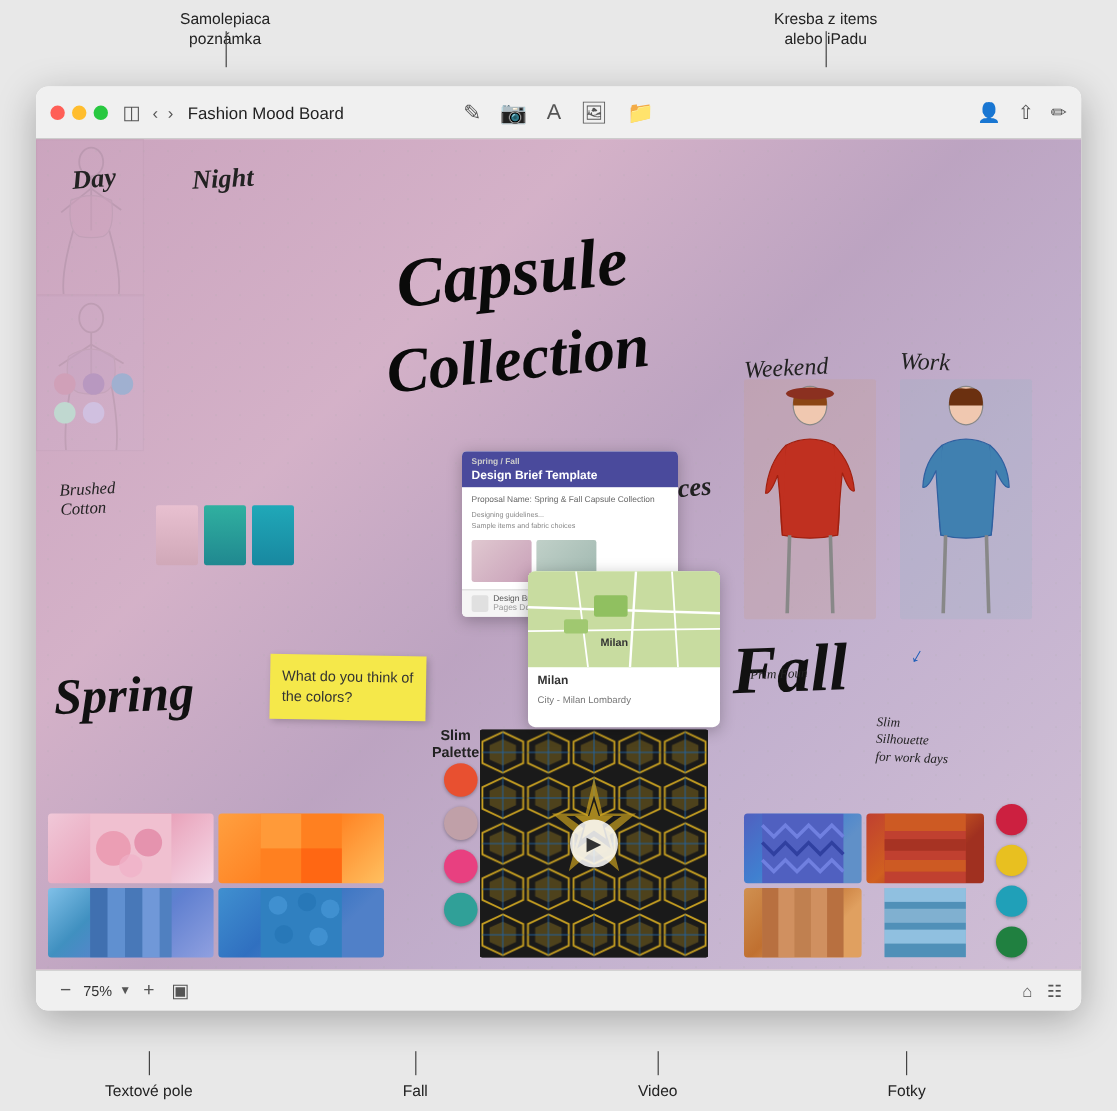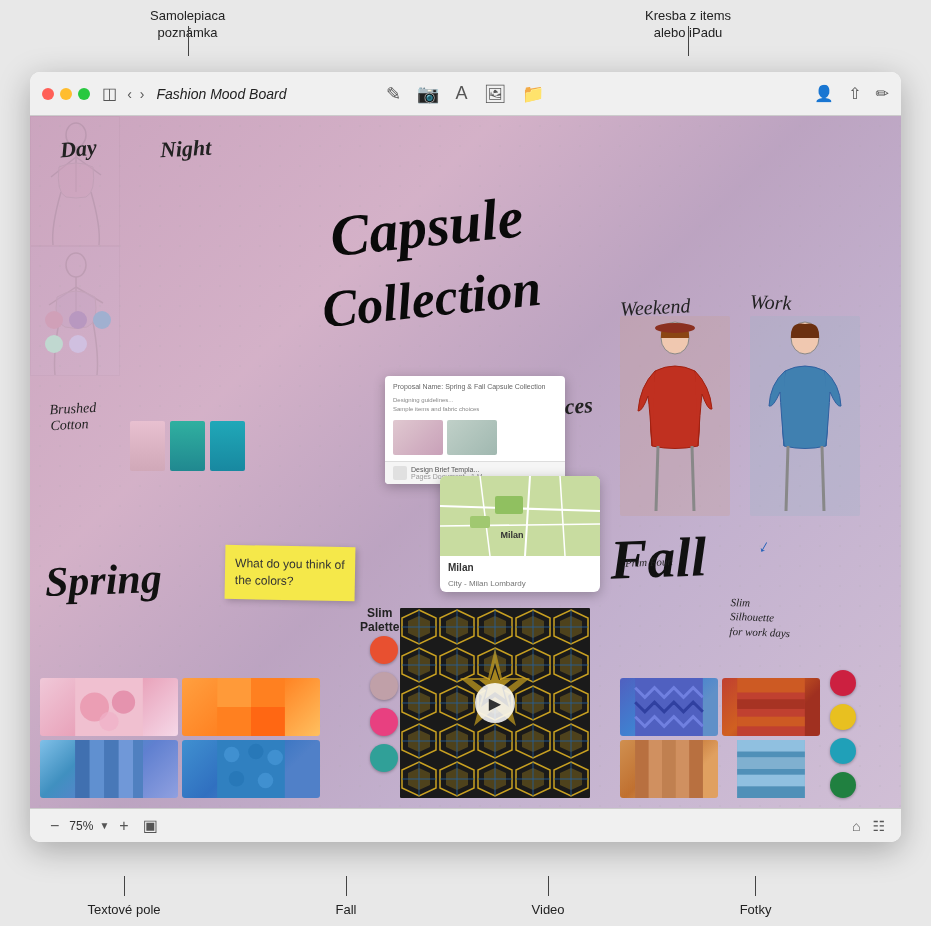--- a/index.html
+++ b/index.html
@@ -94,21 +94,20 @@
       color: #555;
       font-size: 14px;
     }
     .nav-arrow { cursor: pointer; padding: 0 2px; }
 
     .window-title {
       margin-left: 10px;
       font-size: 14px;
       font-weight: 500;
       color: #222;
-      font-style: italic;
     }
 
     .toolbar-center {
       position: absolute;
       left: 50%;
       transform: translateX(-50%);
       display: flex;
       gap: 16px;
       align-items: center;
       color: #555;
@@ -358,21 +357,21 @@
     }
     .milan-label {
       padding: 6px 8px;
       font-size: 10px;
       font-weight: bold;
       color: #333;
     }
     .milan-sublabel {
       font-size: 8px;
       color: #777;
-      padding: 0 8px 4px;
+      padding: 0 8px 18px;
     }
 
     
     .label-weekend {
       position: absolute;
       top: 180px;
       left: 590px;
       font-family: 'Georgia', serif;
       font-size: 20px;
       font-style: italic;
@@ -676,20 +675,24 @@
     <div class="capsule-text">
       <svg width="360" height="160" viewBox="0 0 360 160">
         <text x="180" y="70" text-anchor="middle" font-family="Georgia, serif" font-style="italic" font-size="58" font-weight="bold" fill="#0a0a0a" transform="rotate(-3, 180, 80)">Capsule</text>
         <text x="180" y="140" text-anchor="middle" font-family="Georgia, serif" font-style="italic" font-size="52" font-weight="bold" fill="#0a0a0a" transform="rotate(-3, 180, 130)">Collection</text>
       </svg>
     </div>
 
     <div class="label-resources">Resources</div>
 
     <div class="design-brief-card">
+      <div class="card-header">
+        <div style="font-size:7px; color:#ccc; margin-bottom:2px;">Spring / Fall</div>
+        <div style="font-size:10px; font-weight:bold; color:#fff;">Design Brief Template</div>
+      </div>
       <div class="card-body">
         <div style="margin-bottom:4px; color:#666; font-size:7px;">Proposal Name: Spring &amp; Fall Capsule Collection</div>
         <div style="color:#888; font-size:6px; line-height:1.5;">
           Designing guidelines...<br>
           Sample items and fabric choices
         </div>
 
         <div style="margin-top:6px; display:flex; gap:4px;">
           <div style="width:50px; height:35px; background:linear-gradient(135deg,#e0c8d0,#c8a0b8); border-radius:2px;"></div>
           <div style="width:50px; height:35px; background:linear-gradient(135deg,#c0d0c8,#a0b8b0); border-radius:2px;"></div>

